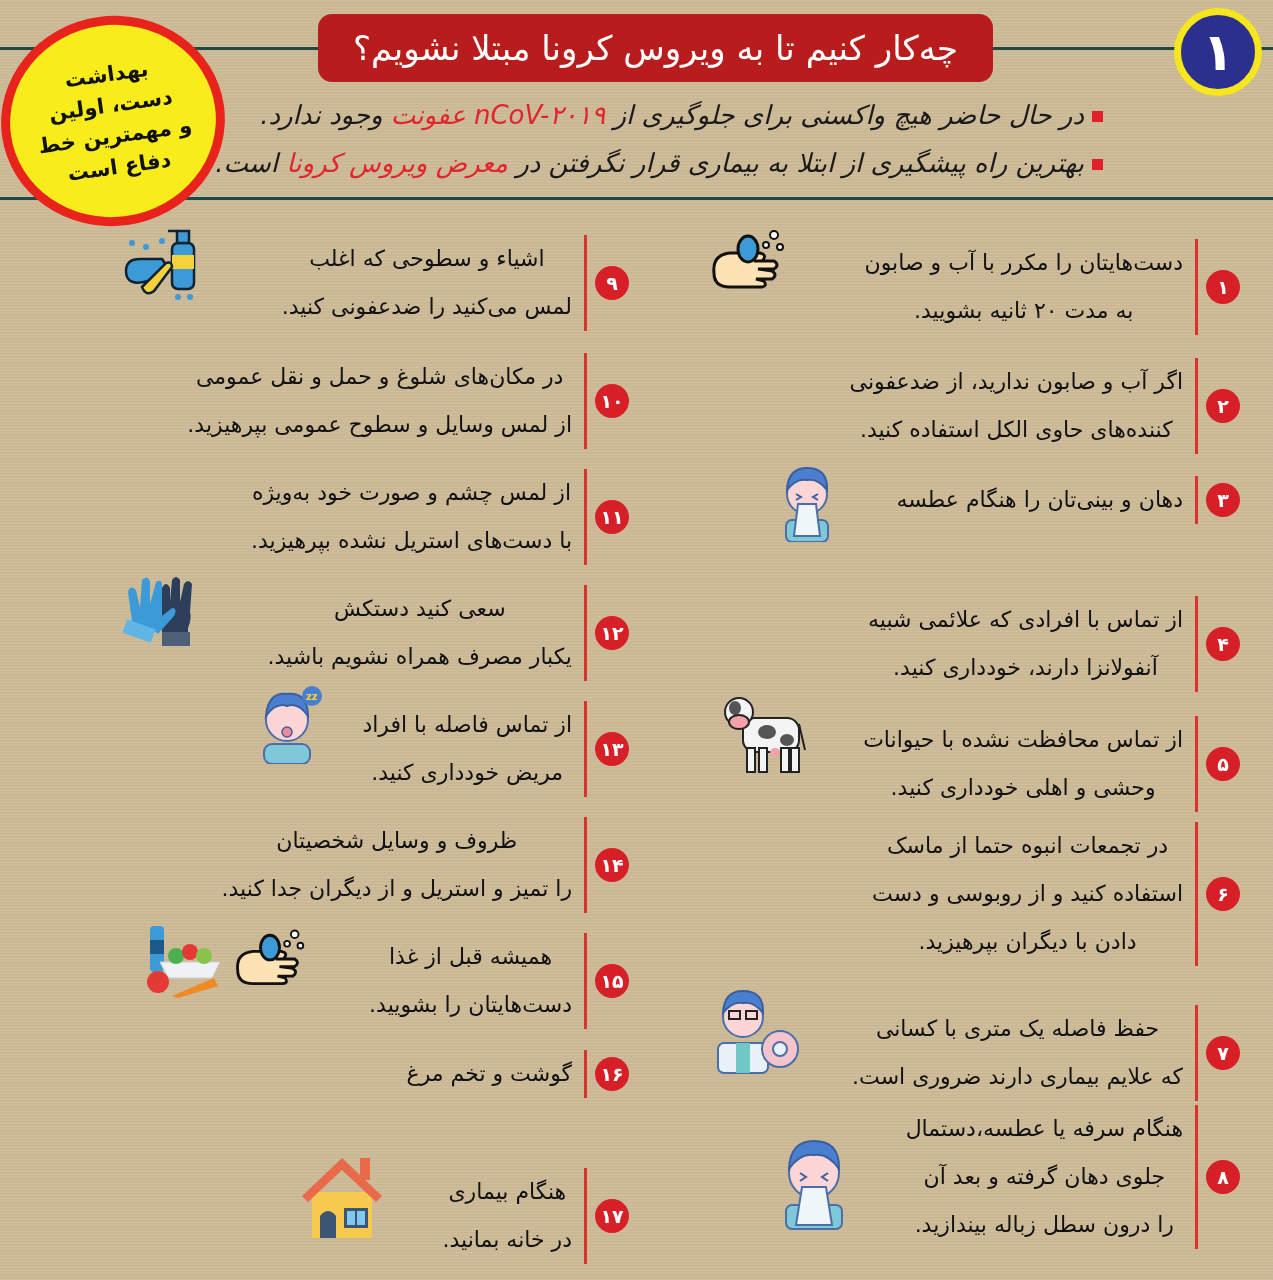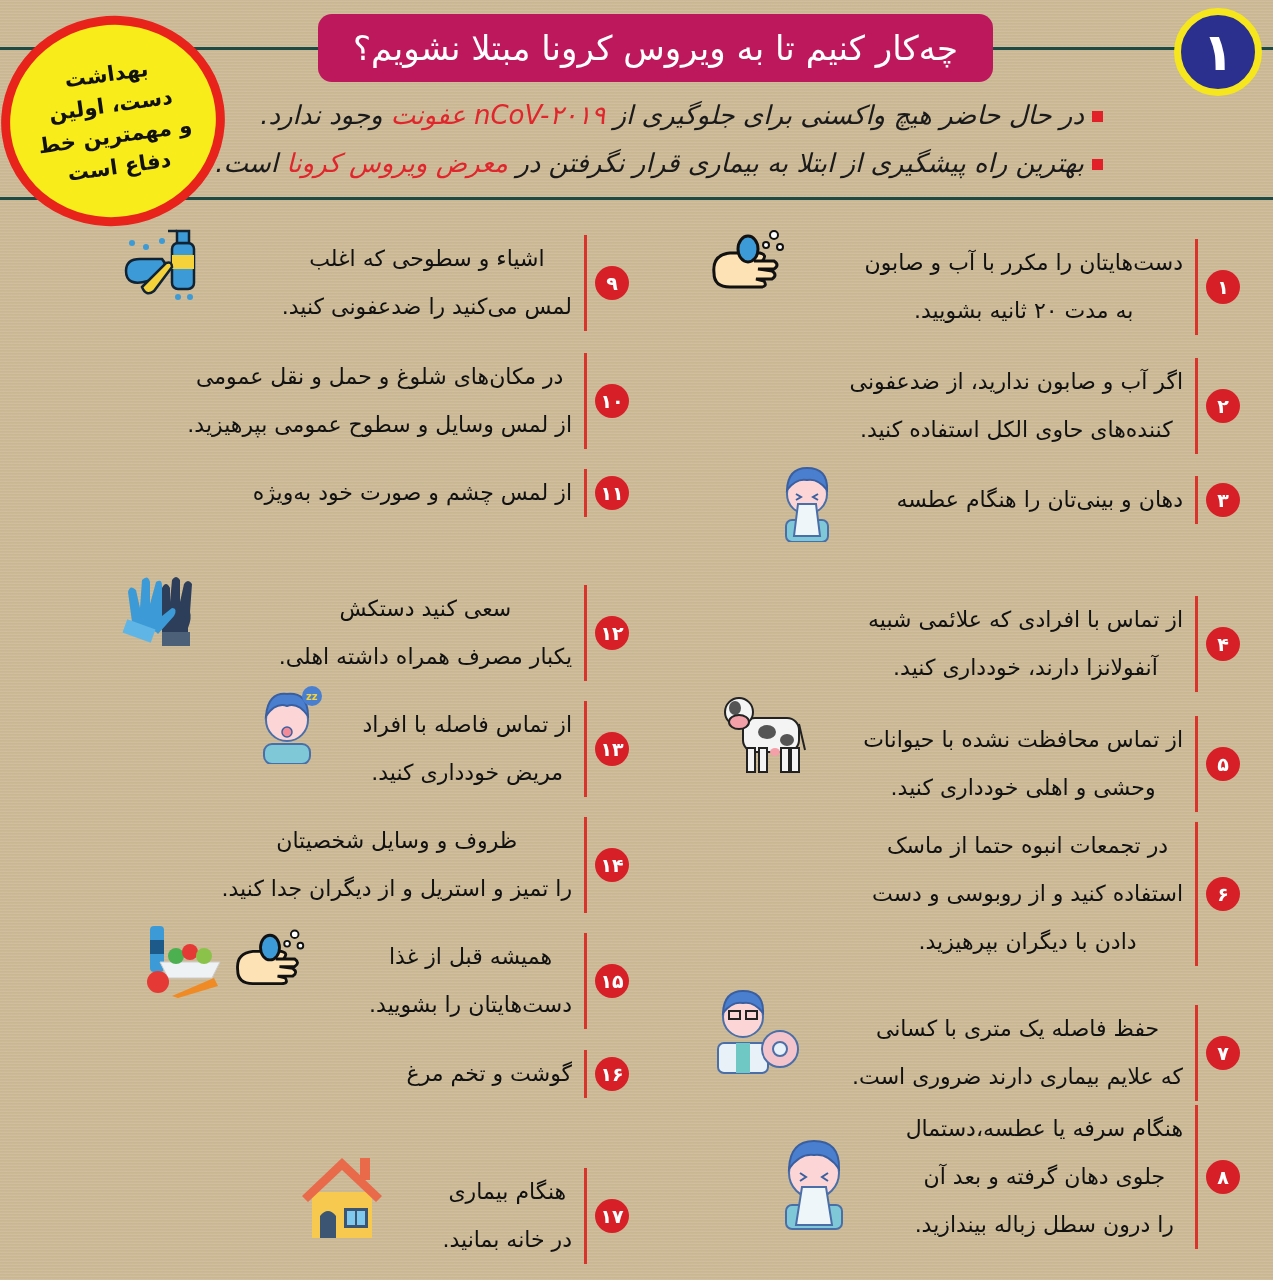--- a/index.html
+++ b/index.html
@@ -6,21 +6,21 @@
   body {
     width:1273px; height:1280px; position:relative; overflow:hidden;
     background-color:#ccb995;
     background-image: repeating-linear-gradient(0deg, rgba(255,255,255,0.07) 0px, rgba(255,255,255,0.07) 1px, rgba(0,0,0,0.03) 2px, rgba(0,0,0,0) 3px);
     font-family:"DejaVu Sans", sans-serif;
     color:#111;
   }
   .hline { position:absolute; left:0; width:1273px; height:3px; background:#1d4a44; }
   .title-box {
     position:absolute; left:318px; top:14px; width:675px; height:68px;
-    background:#be185d; border-radius:14px;
+    background:#b91c1c; border-radius:14px;
     display:flex; align-items:center; justify-content:center;
     color:#fff; font-size:34px; direction:rtl;
   }
   .num-badge {
     position:absolute; left:1174px; top:8px; width:74px; height:74px;
     border-radius:50%; background:#2b2f8d; border:7px solid #f6e61e;
     display:flex; align-items:center; justify-content:center;
     color:#fff; font-size:52px; font-weight:bold;
   }
   .sticker {
@@ -154,28 +154,29 @@
   <div class="text">
     <div>در مکان‌های شلوغ و حمل و نقل عمومی</div>
     <div>از لمس وسایل و سطوح عمومی بپرهیزید.</div>
   </div>
 </div>
 <div class="item" style="right:644px; top:469px;">
   <div class="circle">۱۱</div>
   <div class="bar"></div>
   <div class="text">
     <div>از لمس چشم  و صورت خود به‌ویژه</div>
+    <div>با دست‌های استریل نشده بپرهیزید.</div>
   </div>
 </div>
 <div class="item" style="right:644px; top:585px;">
   <div class="circle">۱۲</div>
   <div class="bar"></div>
   <div class="text">
     <div>سعی کنید دستکش</div>
-    <div>یکبار مصرف همراه داشته اهلی.</div>
+    <div>یکبار مصرف همراه نشویم باشید.</div>
   </div>
 </div>
 <div class="item" style="right:644px; top:701px;">
   <div class="circle">۱۳</div>
   <div class="bar"></div>
   <div class="text">
     <div>از تماس فاصله با افراد</div>
     <div>مریض خودداری کنید.</div>
   </div>
 </div>

